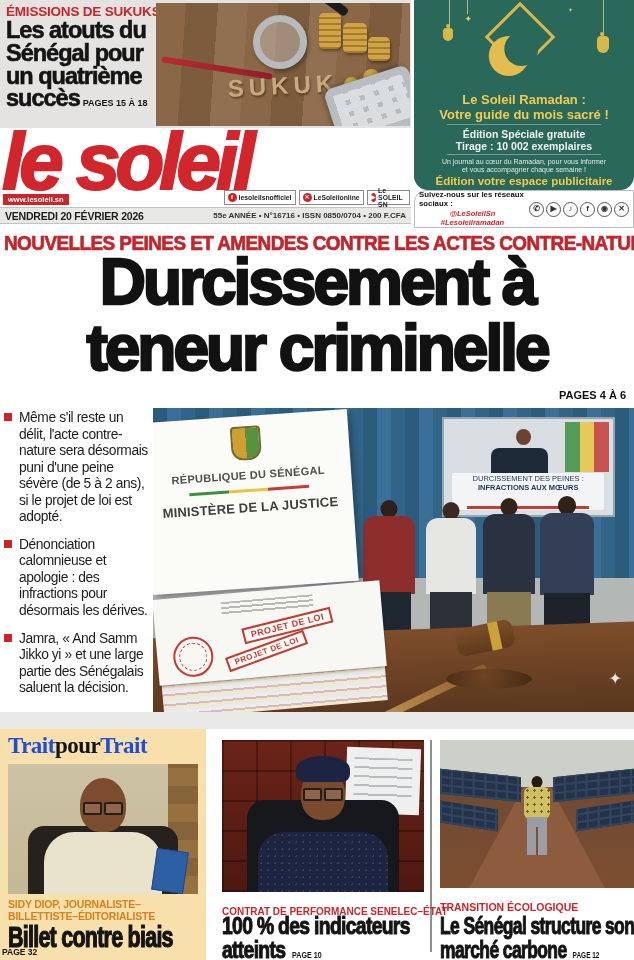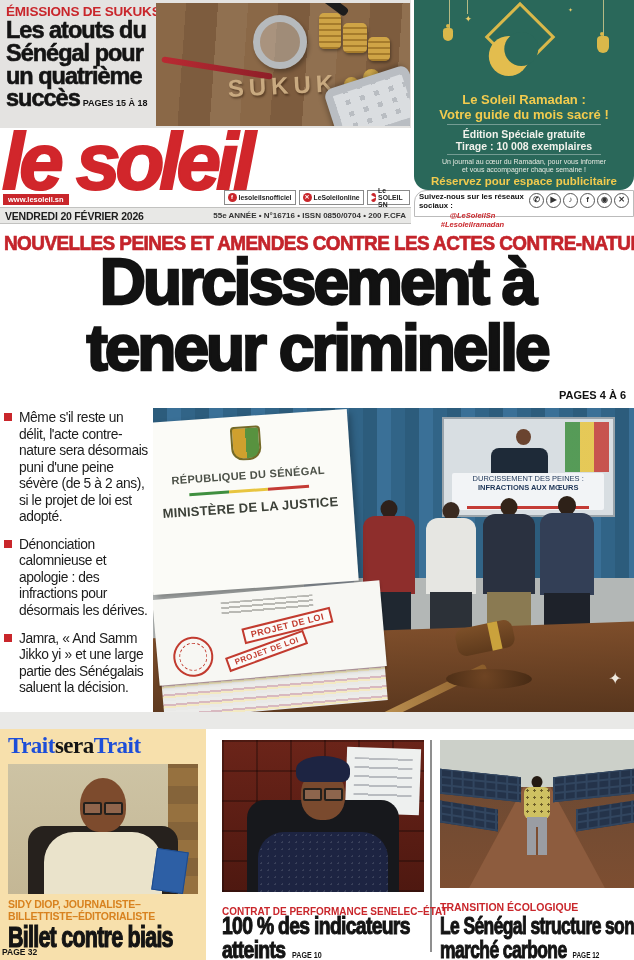--- a/index.html
+++ b/index.html
@@ -64,22 +64,22 @@
   .ad-t2{left:0;top:107px;width:100%;font-size:13px;font-weight:700;color:#f2cb4e;}
   .ad-sep{left:15%;width:70%;height:1px;background:rgba(255,255,255,.35);}
   .ad-s1{left:0;top:128px;width:100%;font-size:10.5px;font-weight:700;color:#f2f2ec;}
   .ad-s2{left:0;top:140px;width:100%;font-size:10.5px;font-weight:700;color:#f2f2ec;}
   .ad-n1{left:0;top:158px;width:100%;font-size:7px;color:#e4e8e0;}
   .ad-n2{left:0;top:166px;width:100%;font-size:7px;color:#e4e8e0;}
   .ad-cta{left:0;top:175px;width:100%;font-size:11.5px;font-weight:700;color:#f2cb4e;}
   .ad-ph{left:0;top:188px;width:100%;font-size:9px;font-weight:700;color:#f2cb4e;}
 
   
-  .sb{left:414px;top:190px;width:220px;height:27px;background:#fff;border:1px solid #bbb;
-      border-radius:12px 0 0 0;box-sizing:border-box;display:flex;
+  .sb{left:414px;top:190px;width:220px;height:38px;background:#fff;border:1px solid #bbb;
+      border-radius:12px 0 0 0;box-sizing:border-box;display:flex;align-items:center;
       padding:2px 4px;gap:3px;}
   .sb-txt{width:112px;}
   .sb-l1{font-size:7.8px;font-weight:700;color:#111;line-height:1.15;}
   .sb-l2{font-size:7.5px;font-weight:700;font-style:italic;color:#c9262b;text-align:center;}
   .sb-icons{display:flex;gap:2px;}
   .sb-ic{width:13px;height:13px;border:1px solid #555;border-radius:50%;color:#333;font-size:8px;
          line-height:12px;text-align:center;font-weight:700;background:#fff;}
 
   
   .lk{left:4px;top:231px;}
@@ -285,25 +285,25 @@
     <div class="lant" style="left:83%;top:36px;width:12px;height:17px;"></div>
     <div class="ad-star" style="left:23%;top:14px;">✦</div>
     <div class="ad-star" style="left:70%;top:6px;font-size:6px;">✦</div>
     <div class="abs dia"></div>
     <div class="abs cres"></div>
     <div class="abs cres-cut"></div>
     <div class="abs ad-t1">Le Soleil Ramadan :</div>
     <div class="abs ad-t2">Votre guide du mois sacré !</div>
     <div class="abs ad-sep" style="top:124px;"></div>
     <div class="abs ad-s1">Édition Spéciale gratuite</div>
-    <div class="abs ad-s2">Tirage : 10 008 exemplaires</div>
+    <div class="abs ad-s2">Tirage : 10 002 exemplaires</div>
     <div class="abs ad-sep" style="top:154px;"></div>
     <div class="abs ad-n1">Un journal au cœur du Ramadan, pour vous informer</div>
     <div class="abs ad-n2">et vous accompagner chaque semaine !</div>
-    <div class="abs ad-cta">Réservez pour espace publicitaire</div>
+    <div class="abs ad-cta">Édition votre espace publicitaire</div>
     <div class="abs ad-ph">• 77 525 53 51 • 77 554 73 73 • 77 756 33 79</div>
   </div>
 
   <div class="abs sb">
     <div class="sb-txt">
       <div class="sb-l1">Suivez-nous sur les réseaux sociaux :</div>
       <div class="sb-l2">@LeSoleilSn #Lesoleilramadan</div>
     </div>
     <div class="sb-icons">
       <span class="sb-ic">✆</span>
@@ -405,21 +405,21 @@
         <div class="gav-band"></div>
       </div>
     <div class="abs mp-sparkle">✦</div>
   </div>
 
   <div class="abs bd"></div>
   <div class="abs cd"></div>
 
   <div class="abs trait-box"></div>
   <div class="abs trait-logo">
-    <span class="tl-or">Trait</span><span class="tl-bk">sera</span><span class="tl-or">Trait</span>
+    <span class="tl-or">Trait</span><span class="tl-bk">pour</span><span class="tl-or">Trait</span>
   </div>
   <div class="abs tp">
     <div class="tp-cab"></div>
     <div class="tp-chair"></div>
     <div class="tp-body"></div>
     <div class="tp-head"></div>
     <div class="glasses" style="left:50%;top:38px;transform:translateX(-50%);">
       <div class="lens"></div>
         <div class="lens"></div>
     </div>

